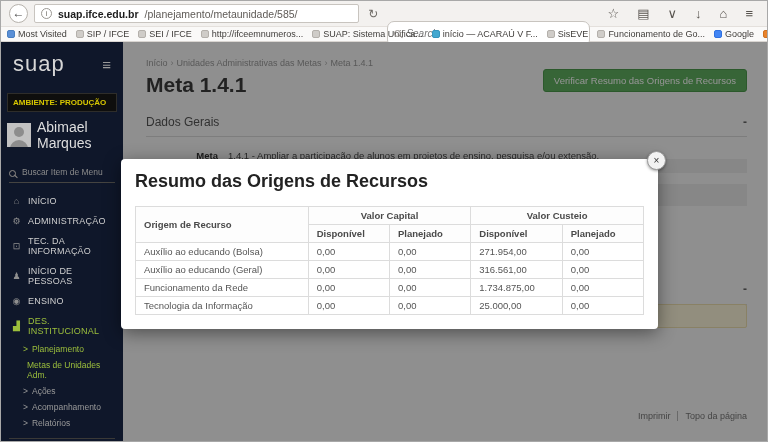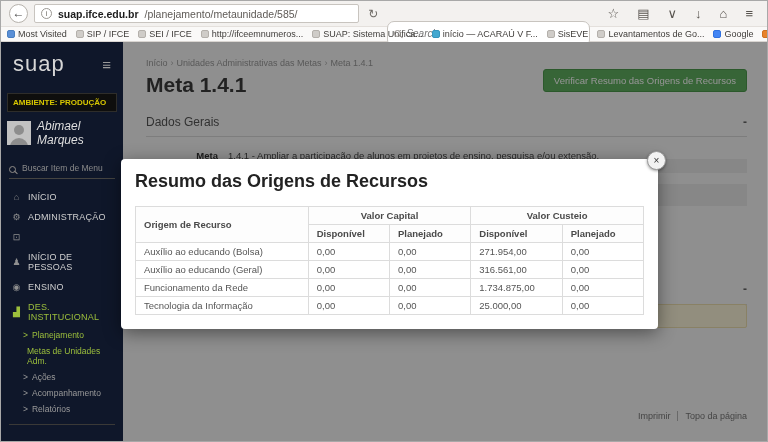--- a/index.html
+++ b/index.html
@@ -54,21 +54,21 @@
   .logo { font-size:22px; color:#d6d6d6; letter-spacing:1px; font-weight:normal; }
   .side-burger { color:#9a9a9a; font-size:15px; cursor:pointer; }
   .env-box { margin:8px 6px 0 6px; background:#0e0e0d; border:1px solid #2e2d2a;
          color:#d8c700; font-size:8px; font-weight:bold; padding:4px 5px; }
   .user-row { display:flex; align-items:center; gap:6px; padding:7px 6px 6px 6px; }
   .avatar { width:24px; height:24px; background:#c2c2c2; position:relative; overflow:hidden; flex:0 0 auto;}
   .avatar::before { content:""; position:absolute; width:10px; height:10px; border-radius:50%;
          background:#8d8d8d; left:7px; top:4px; }
   .avatar::after { content:""; position:absolute; width:18px; height:10px;
          border-radius:9px 9px 0 0; background:#8d8d8d; left:3px; bottom:-3px; }
-  .user-name { color:#dedede; font-size:12px;font-style:italic; }
+  .user-name { color:#dedede; font-size:14px; }
   .side-search { display:flex; align-items:flex-end; gap:6px; margin:10px 8px 0 8px;
          padding-bottom:5px; border-bottom:1px solid #454441; color:#8a8a8a; font-size:8.5px;}
   .snav { margin-top:8px; }
   .sn { display:flex; align-items:center; gap:6px; padding:5px 10px; cursor:pointer; }
   .sn .ico { width:11px; text-align:center; color:#8f8f8f; font-size:9px; flex:0 0 auto;}
   .sn .lbl { letter-spacing:0.2px; }
   .sn.green .ico, .sn.green .lbl { color:#9cbf3c; }
   .submenu { font-size:8.5px; color:#9a9a9a; }
   .sub { display:flex; gap:4px; padding:3px 10px 3px 22px; cursor:pointer; }
   .sub.deep { padding-left:26px; }
@@ -170,21 +170,21 @@
     <span class="bm">
         <span class="bm-ico c-teal"></span>
         <span>início — ACARAÚ V F...</span>
       </span>
     <span class="bm">
         <span class="bm-ico"></span>
         <span>SisEVE</span>
       </span>
     <span class="bm">
         <span class="bm-ico"></span>
-        <span>Levantamentos de Go...</span>
+        <span>Funcionamento de Go...</span>
       </span>
     <span class="bm">
         <span class="bm-ico c-google"></span>
         <span>Google</span>
       </span>
     <span class="bm">
         <span class="bm-ico c-orange"></span>
       </span>
 
   </div>
@@ -209,20 +209,21 @@
         <div class="sn">
             <span class="ico">⌂</span>
             <span class="lbl">INÍCIO</span>
           </div>
         <div class="sn">
             <span class="ico">⚙</span>
             <span class="lbl">ADMINISTRAÇÃO</span>
           </div>
         <div class="sn">
             <span class="ico">⊡</span>
+            <span class="lbl">TEC. DA INFORMAÇÃO</span>
           </div>
         <div class="sn">
             <span class="ico">♟</span>
             <span class="lbl">INÍCIO DE PESSOAS</span>
           </div>
         <div class="sn">
             <span class="ico">◉</span>
             <span class="lbl">ENSINO</span>
           </div>
         <div class="sn green">

